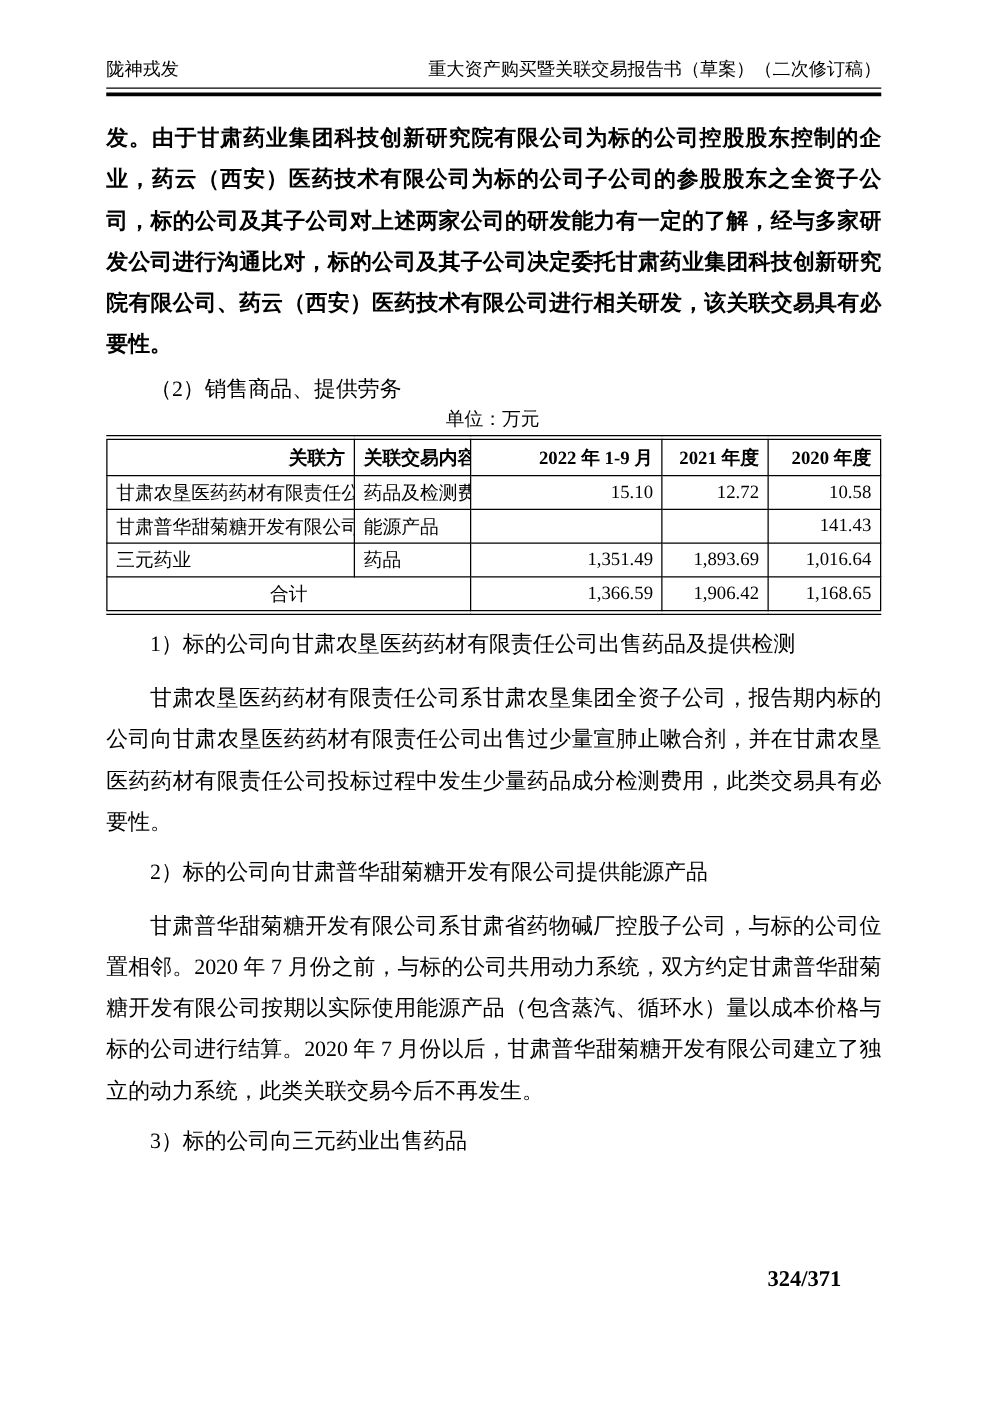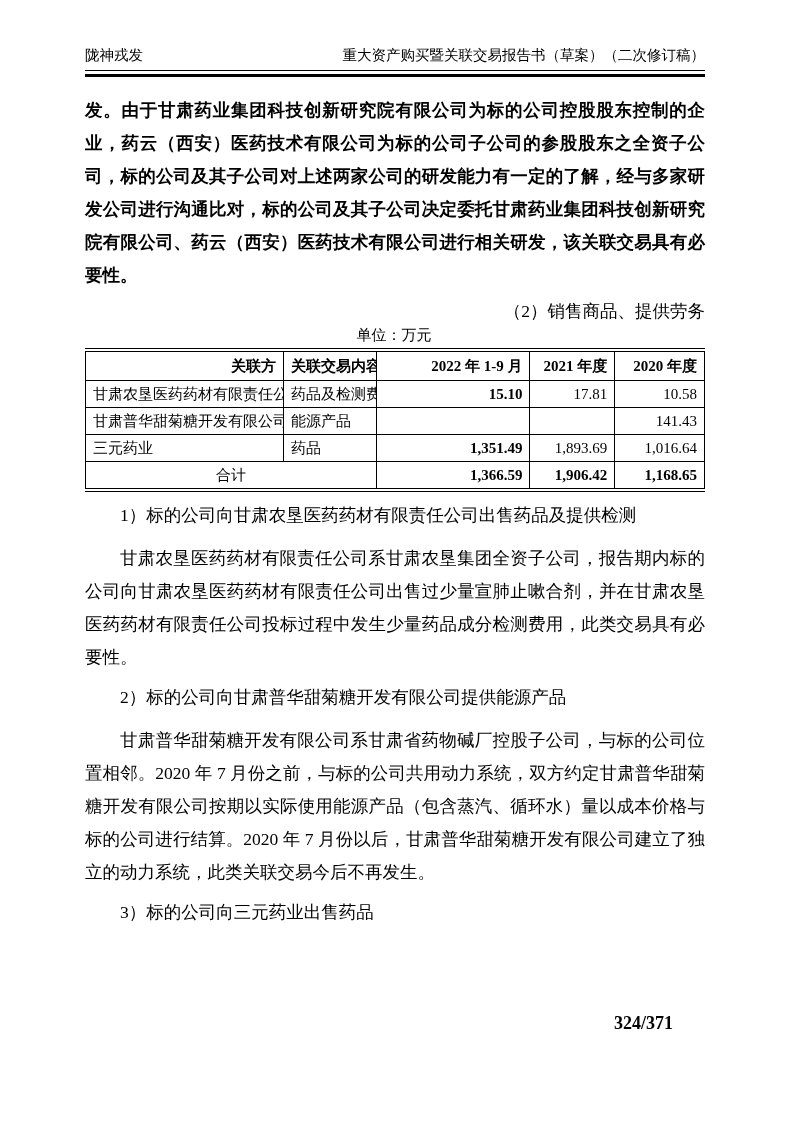--- a/index.html
+++ b/index.html
@@ -31,21 +31,20 @@
     font-size: 17.5px;
     font-weight: bold;
     line-height: 33px;
     text-align: justify;
   }
   .sec-heading {
     margin: 8px 0 0 0;
     font-size: 17.5px;
     line-height: 22px;
     text-indent: 2em;
-    text-align: right;
   }
   .unit-note {
     margin: 4px 2px 3px 0;
     font-size: 15px;
     text-align: center;
   }
   table.rel-table {
     width: 100%;
     border-collapse: collapse;
     table-layout: fixed;
@@ -61,21 +60,21 @@
     overflow: hidden;
     white-space: nowrap;
   }
   table.rel-table th {
     font-weight: bold;
     text-align: right;
     height: 24px;
   }
   td.txt { text-align: left; }
   td.num { text-align: right; }
-  .bold { font-weight: bold; }
+  .bold { font-weight: normal; }
   tr.total-row td.total-label { text-align: center; font-weight: normal; }
   .item-heading {
     margin: 12px 0 0 0;
     font-size: 17.5px;
     line-height: 22px;
     text-indent: 2em;
   }
   .body-para {
     margin: 16px 0 0 0;
     font-size: 17.5px;
@@ -123,21 +122,21 @@
         <th>2022 年 1-9 月</th>
         <th>2021 年度</th>
         <th>2020 年度</th>
       </tr>
     </thead>
     <tbody>
       <tr>
         <td class="txt">甘肃农垦医药药材有限责任公司</td>
         <td class="txt">药品及检测费</td>
         <td class="num bold">15.10</td>
-        <td class="num">17.81</td>
+        <td class="num">12.72</td>
         <td class="num">10.58</td>
       </tr>
       <tr>
         <td class="txt">甘肃普华甜菊糖开发有限公司</td>
         <td class="txt">能源产品</td>
         <td class="num bold"></td>
         <td class="num"></td>
         <td class="num">141.43</td>
       </tr>
       <tr>

